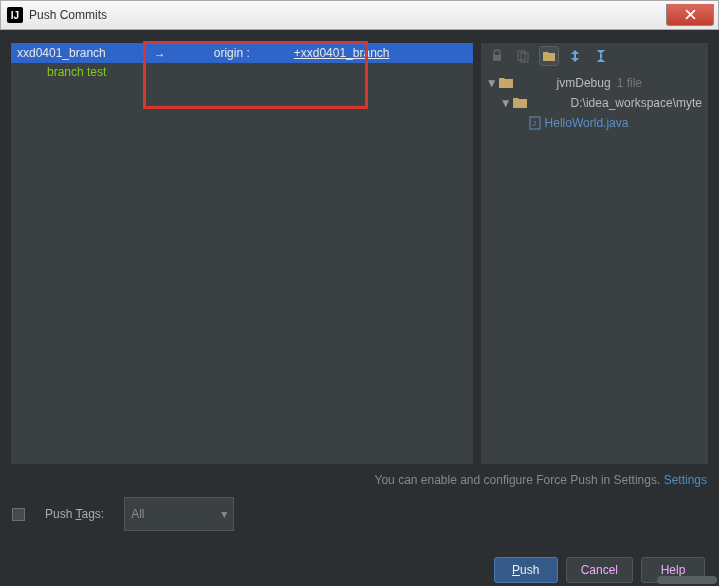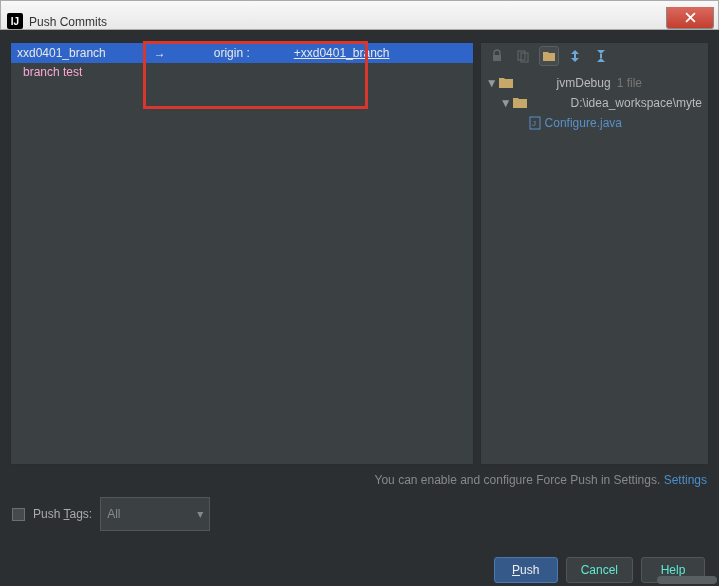--- a/index.html
+++ b/index.html
@@ -1,31 +1,31 @@
 <!DOCTYPE html>
 <html><head>
 <meta charset="utf-8">
 <style>
 * { margin: 0; padding: 0; box-sizing: border-box; font-family: "Segoe UI", Tahoma, sans-serif; }
 body { background: #2b2f32; width: 719px; height: 586px; overflow: hidden; }
 
-.titlebar { height: 30px; background: linear-gradient(#f8f8f8, #e8e8e8); display: flex; align-items: flex-end; border: 1px solid #aaa; }
+.titlebar { height: 30px; background: linear-gradient(#f8f8f8, #e8e8e8); display: flex; align-items: center; border: 1px solid #aaa; }
 .titlebar-icon { width: 16px; height: 16px; margin: 0 6px; background: #000; color: #fff; font-size: 10px; font-weight: bold; display: flex; align-items: center; justify-content: center; border-radius: 2px; }
 .titlebar-title { font-size: 12px; color: #333; flex: 1; }
 .close-btn { width: 48px; height: 22px; background: linear-gradient(#d96a5f, #c43e2e); border: 1px solid #888; border-top: none; border-radius: 0 0 3px 3px; display: flex; align-items: center; justify-content: center; margin-right: 4px; cursor: pointer; }
 .close-btn svg { width: 11px; height: 11px; }
 
 .content { display: flex; height: 423px; margin: 12px 10px 4px 10px; }
 .left-panel { width: 480px; background: #3b4042; border: 1px solid #2a2d2f; position: relative; }
 .right-panel { flex: 1; background: #3b4042; border: 1px solid #2a2d2f; margin-left: 6px; display: flex; flex-direction: column; }
 
 .branch-row { height: 20px; background: #2f65c8; display: flex; align-items: center; font-size: 12px; color: #e8e8e8; padding: 0 6px; gap: 44px; }
 .branch-row .arrow { margin: 0 4px; }
 .branch-row .underline { text-decoration: underline; }
-.commit-row { padding: 2px 0 0 12px; font-size: 12px; color: #f9a8d4; }
+.commit-row { padding: 2px 0 0 36px; font-size: 12px; color: #84cc16; }
 
 .annotation-box { position: absolute; border: 3px solid #d9362e; top: -2px; left: 132px; width: 225px; height: 68px; pointer-events: none; }
 
 .toolbar { height: 26px; display: flex; align-items: center; padding: 2px 6px; gap: 6px; }
 .tool-icon { width: 20px; height: 20px; display: flex; align-items: center; justify-content: center; color: #8a8f91; cursor: pointer; border-radius: 3px; }
 .tool-icon.active { border: 1px solid #5a5f61; background: #454a4c; color: #c8a868; }
 .tool-icon.disabled { opacity: 0.5; cursor: default; }
 .tool-icon svg { width: 14px; height: 14px; }
 
 .tree { padding: 4px 6px; font-size: 12px; color: #bbb; flex: 1; overflow: hidden; }
@@ -37,28 +37,28 @@
 .file-icon svg { width: 12px; height: 14px; }
 .tree-label { color: #bbb; padding-left: 40px; }
 .tree-count { color: #777; margin-left: 6px; }
 .tree-file { color: #5a8fc8; }
 .indent1 { padding-left: 14px; }
 .indent3 { padding-left: 42px; }
 
 .hint-row { text-align: right; font-size: 12px; color: #888; padding: 4px 12px 6px; }
 .hint-row .link { color: #4a8fc8; cursor: pointer; }
 
-.tags-row { display: flex; align-items: center; padding: 4px 12px; gap: 8px; }
+.tags-row { display: flex; align-items: center; padding: 4px 12px; gap: 20px; }
 .checkbox { width: 13px; height: 13px; border: 1px solid #6a6f71; background: #454a4c; cursor: pointer; }
 .tags-label { font-size: 12px; color: #aaa; }
 .tags-label u { text-decoration: underline; }
 .combo { width: 110px; height: 22px; border: 1px solid #555; background: #3b4042; display: flex; align-items: center; padding: 16px 6px; font-size: 12px; color: #888; justify-content: space-between; cursor: pointer; }
 
 .button-row { display: flex; justify-content: flex-end; gap: 8px; padding: 22px 14px 12px; }
-.btn { min-width: 64px; height: 26px; border: 1px solid #555; background: #3b4042; color: #5eead4; font-size: 12px; display: flex; align-items: center; justify-content: center; border-radius: 3px; cursor: pointer; padding: 0 14px; }
+.btn { min-width: 64px; height: 26px; border: 1px solid #555; background: #3b4042; color: #f0abfc; font-size: 12px; display: flex; align-items: center; justify-content: center; border-radius: 3px; cursor: pointer; padding: 0 14px; }
 .btn.primary { background: #355a8a; border-color: #4a78b0; color: #eee; }
 .btn u { text-decoration: underline; }
 
 .scrollbar-stub { position: absolute; bottom: 2px; right: 2px; width: 60px; height: 8px; background: #5a5f61; border-radius: 4px; }
 </style>
 </head>
 <body>
 
 <div class="titlebar">
   <div class="titlebar-icon">IJ</div>
@@ -135,21 +135,21 @@
         </span>
         <span class="tree-label">D:\idea_workspace\myte</span>
       </div>
       <div class="tree-row indent3">
         <span class="file-icon">
           <svg viewBox="0 0 12 14">
               <rect x="1" y="1" width="10" height="12" fill="none" stroke="currentColor"></rect>
               <text x="3" y="10" font-size="8" fill="currentColor">J</text>
             </svg>
         </span>
-        <span class="tree-file">Configure.java</span>
+        <span class="tree-file">HelloWorld.java</span>
       </div>
     </div>
     <div class="scrollbar-stub"></div>
   </div>
 </div>
 
 <div class="hint-row">
   <span>You can enable and configure Force Push in Settings. </span>
   <span class="link">Settings</span>
 </div>

